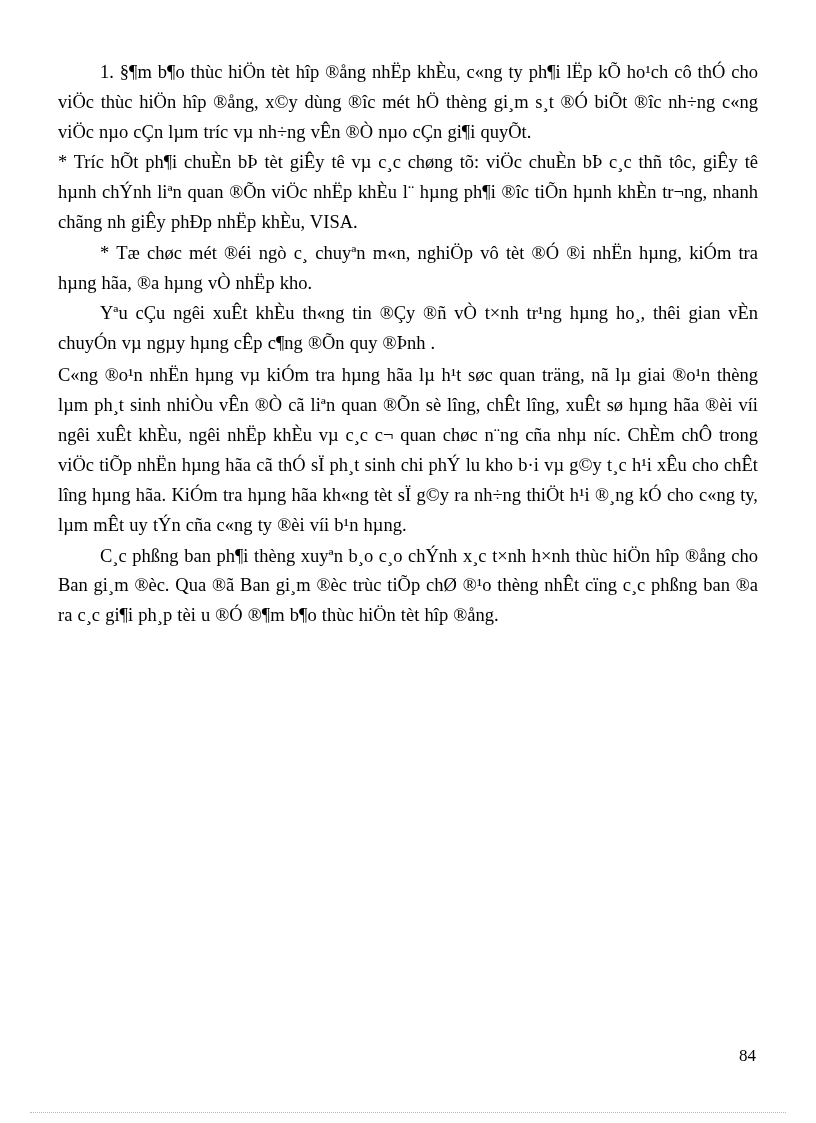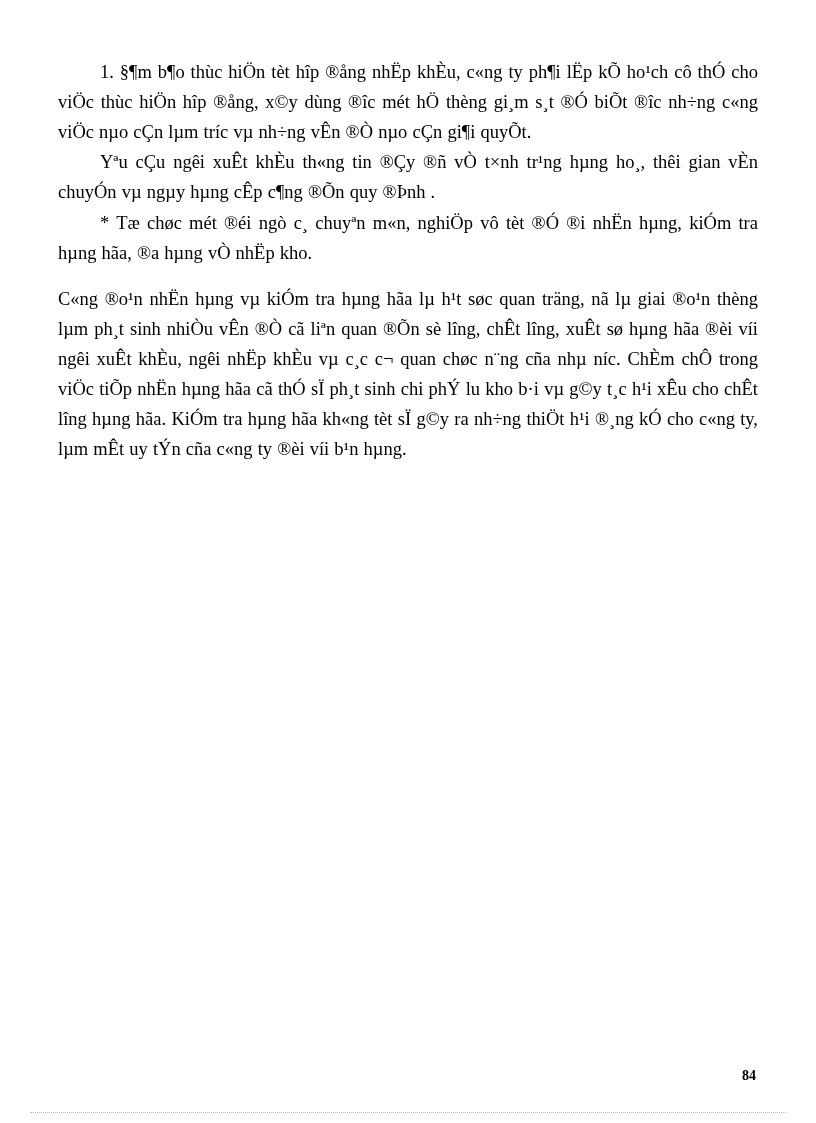--- a/index.html
+++ b/index.html
@@ -36,44 +36,46 @@
     margin: 0 0 0.5px 0;
     word-spacing: 0.5px;
   }
   .indent {
     text-indent: 42px;
   }
   .noindent {
     text-indent: 0;
   }
   .gap-top {
-    margin-top: 16px;
+    margin-top: 2px;
   }
   .page-number {
     position: absolute;
     right: 60px;
-    top: 1068px;
-    font-size: 14px;
-    font-weight: bold;
+    top: 1046px;
+    font-size: 17px;
+    font-weight: normal;
     font-family: "Liberation Serif", serif;
   }
   .footer-rule {
     position: absolute;
     left: 30px;
     right: 30px;
     top: 1112px;
     border-top: 1px dotted #b8b8b8;
     height: 0;
   }
 </style>
 </head>
 <body>
 
 <div class="page">
   <div class="content">
     <p class="para indent">1. §¶m b¶o thùc hiÖn tèt hîp ®ång nhËp khÈu, c«ng ty ph¶i lËp kÕ ho¹ch cô thÓ cho viÖc thùc hiÖn hîp ®ång, x©y dùng ®îc mét hÖ thèng gi¸m s¸t ®Ó biÕt ®îc nh÷ng c«ng viÖc nµo cÇn lµm tríc vµ nh÷ng vÊn ®Ò nµo cÇn gi¶i quyÕt.</p>
+    <p class="para noindent">* Tríc hÕt ph¶i chuÈn bÞ tèt giÊy tê vµ c¸c chøng tõ: viÖc chuÈn bÞ c¸c thñ tôc, giÊy tê hµnh chÝnh liªn quan ®Õn viÖc nhËp khÈu l¨ hµng ph¶i ®îc tiÕn hµnh khÈn tr¬ng, nhanh chãng nh giÊy phÐp nhËp khÈu, VISA.</p>
+    <p class="para indent">* Tæ chøc mét ®éi ngò c¸ chuyªn m«n, nghiÖp vô tèt ®Ó ®i nhËn hµng, kiÓm tra hµng hãa, ®a hµng vÒ nhËp kho.</p>
     <p class="para indent">Yªu cÇu ngêi xuÊt khÈu th«ng tin ®Çy ®ñ vÒ t×nh tr¹ng hµng ho¸, thêi gian vÈn chuyÓn vµ ngµy hµng cÊp c¶ng ®Õn quy ®Þnh .</p>
-    <p class="para indent">* Tæ chøc mét ®éi ngò c¸ chuyªn m«n, nghiÖp vô tèt ®Ó ®i nhËn hµng, kiÓm tra hµng hãa, ®a hµng vÒ nhËp kho.</p>
     <p class="para noindent gap-top">C«ng ®o¹n nhËn hµng vµ kiÓm tra hµng hãa lµ h¹t søc quan träng, nã lµ giai ®o¹n thèng lµm ph¸t sinh nhiÒu vÊn ®Ò cã liªn quan ®Õn sè lîng,  chÊt lîng,  xuÊt sø hµng hãa ®èi víi ngêi  xuÊt khÈu, ngêi  nhËp khÈu vµ c¸c c¬ quan chøc n¨ng cña nhµ níc.  ChÈm chÔ trong viÖc tiÕp nhËn hµng hãa cã thÓ sÏ ph¸t sinh chi phÝ lu  kho b·i vµ g©y t¸c h¹i xÊu cho chÊt lîng  hµng hãa. KiÓm tra hµng hãa kh«ng tèt sÏ g©y ra nh÷ng thiÖt h¹i ®¸ng kÓ cho c«ng ty, lµm mÊt uy tÝn cña c«ng ty ®èi víi b¹n hµng.</p>
+    <p class="para indent">C¸c phßng ban ph¶i thèng  xuyªn b¸o c¸o chÝnh x¸c t×nh h×nh thùc hiÖn hîp ®ång cho Ban gi¸m ®èc. Qua ®ã Ban gi¸m ®èc trùc tiÕp chØ ®¹o thèng nhÊt cïng c¸c phßng ban ®a  ra c¸c gi¶i ph¸p tèi u  ®Ó ®¶m b¶o thùc hiÖn tèt hîp ®ång.</p>
   </div>
   <div class="page-number">84</div>
   <div class="footer-rule"></div>
 </div>
 
 </body></html>

